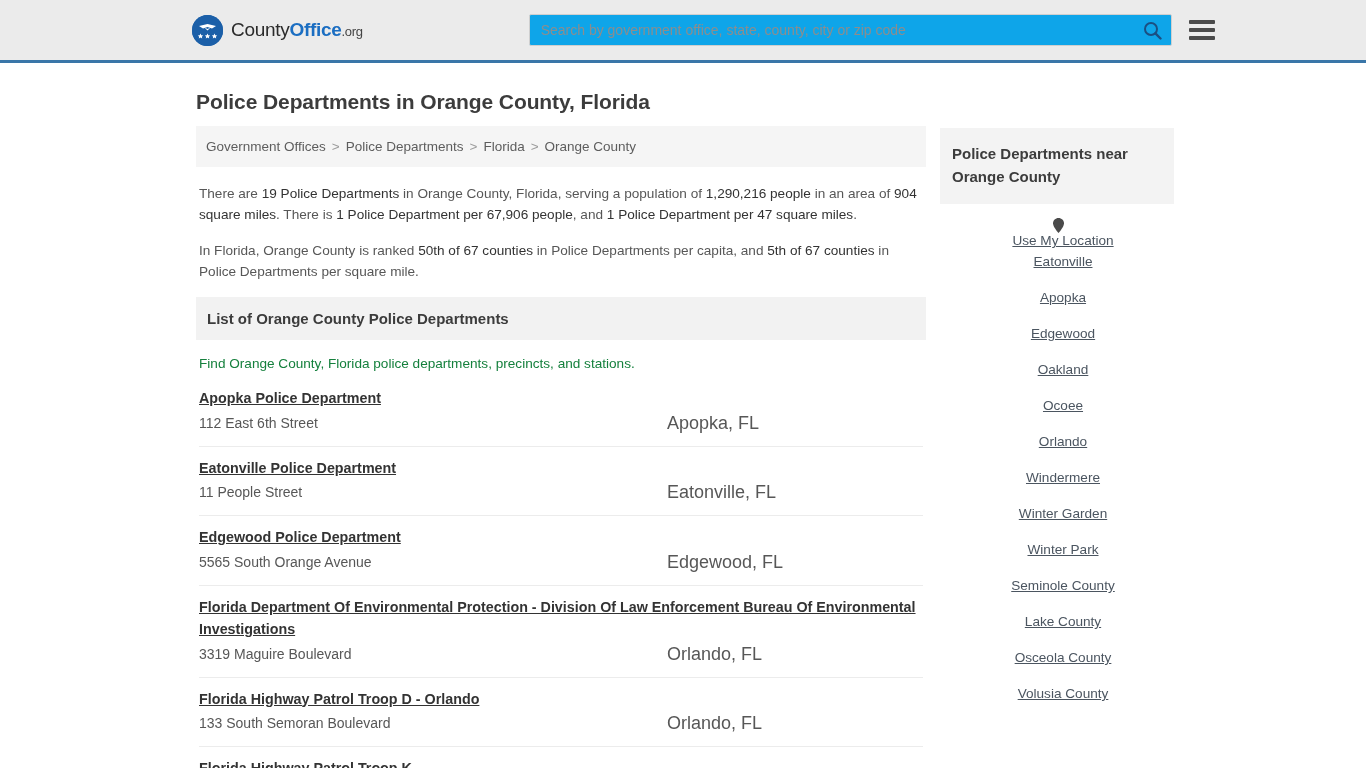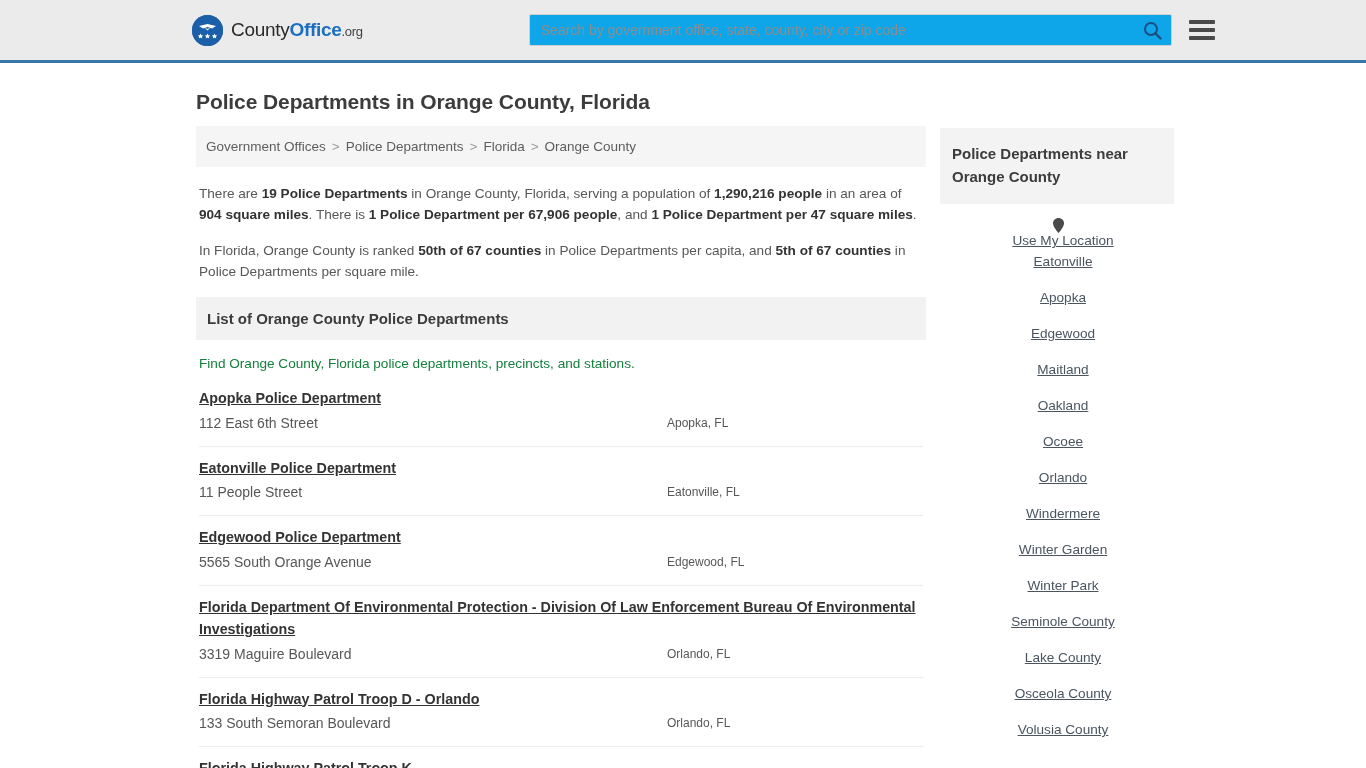--- a/index.html
+++ b/index.html
@@ -107,21 +107,21 @@
   .breadcrumb a { color: #5d5d5d; text-decoration: none; }
   .breadcrumb .sep { color: #9b9b9b; margin: 0 6px; }
 
   .intro { padding: 16px 3px 0 3px; }
   .intro p {
     font-size: 13.6px;
     line-height: 21px;
     color: #575757;
     margin-bottom: 15px;
   }
-  .intro p b { color: #333; font-weight: 700; }
+  .intro p b { color: #333; font-weight: 400; }
 
   .section-head {
     background: #f2f2f2;
     padding: 13px 11px;
     font-size: 15px;
     font-weight: 700;
     color: #3c3c3c;
     margin-top: 5px;
   }
   .section-sub {
@@ -148,21 +148,21 @@
     cursor: pointer;
   }
   .dept-addr {
     width: 468px;
     font-size: 14px;
     color: #575757;
     line-height: 24px;
     padding-top: 1px;
   }
   .dept-city {
-    font-size: 12px;
+    font-size: 18px;
     color: #575757;
     line-height: 24px;
     padding-top: 1px;
   }
 
   
   .side-box {
     background: #f3f3f3;
     padding: 14px 12px 16px 12px;
     margin-top: 65px;
@@ -292,23 +292,20 @@
             <div class="side-link-row">
               <a class="side-link" href="#">Eatonville</a>
             </div>
             <div class="side-link-row">
               <a class="side-link" href="#">Apopka</a>
             </div>
             <div class="side-link-row">
               <a class="side-link" href="#">Edgewood</a>
             </div>
             <div class="side-link-row">
-              <a class="side-link" href="#">Maitland</a>
-            </div>
-            <div class="side-link-row">
               <a class="side-link" href="#">Oakland</a>
             </div>
             <div class="side-link-row">
               <a class="side-link" href="#">Ocoee</a>
             </div>
             <div class="side-link-row">
               <a class="side-link" href="#">Orlando</a>
             </div>
             <div class="side-link-row">
               <a class="side-link" href="#">Windermere</a>

